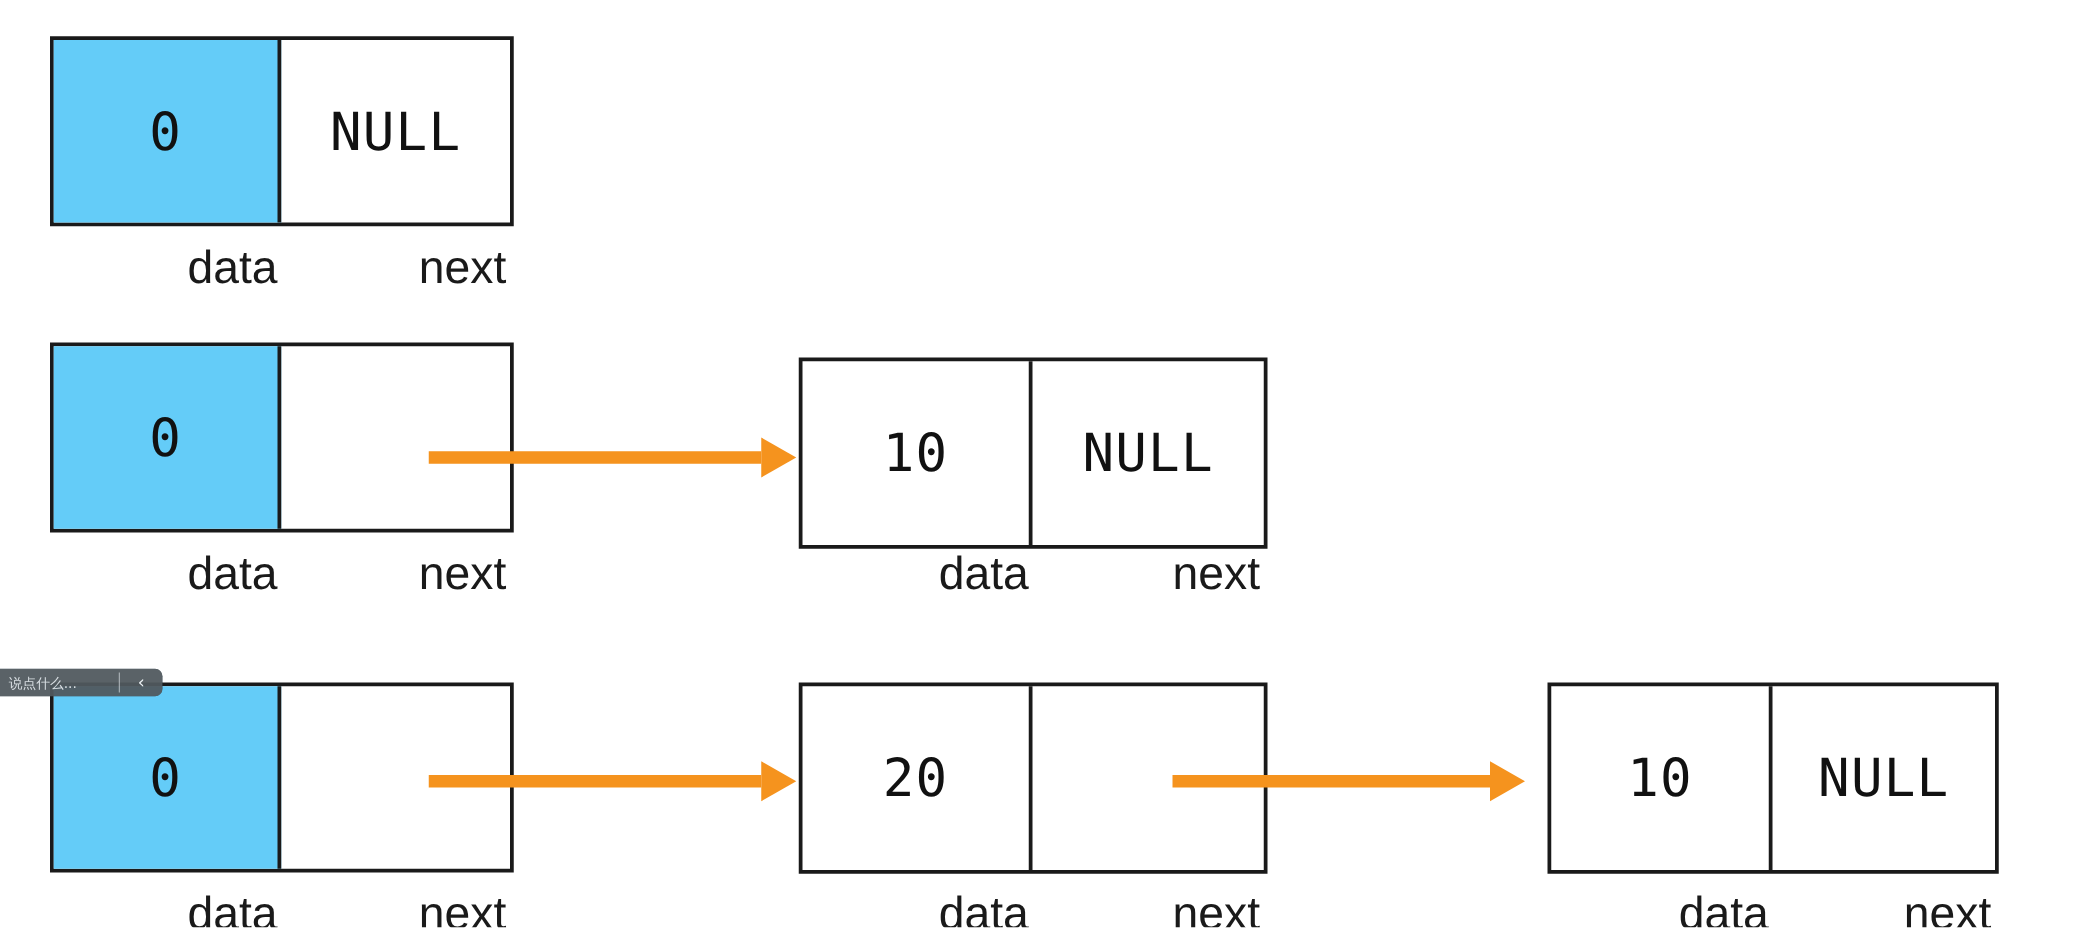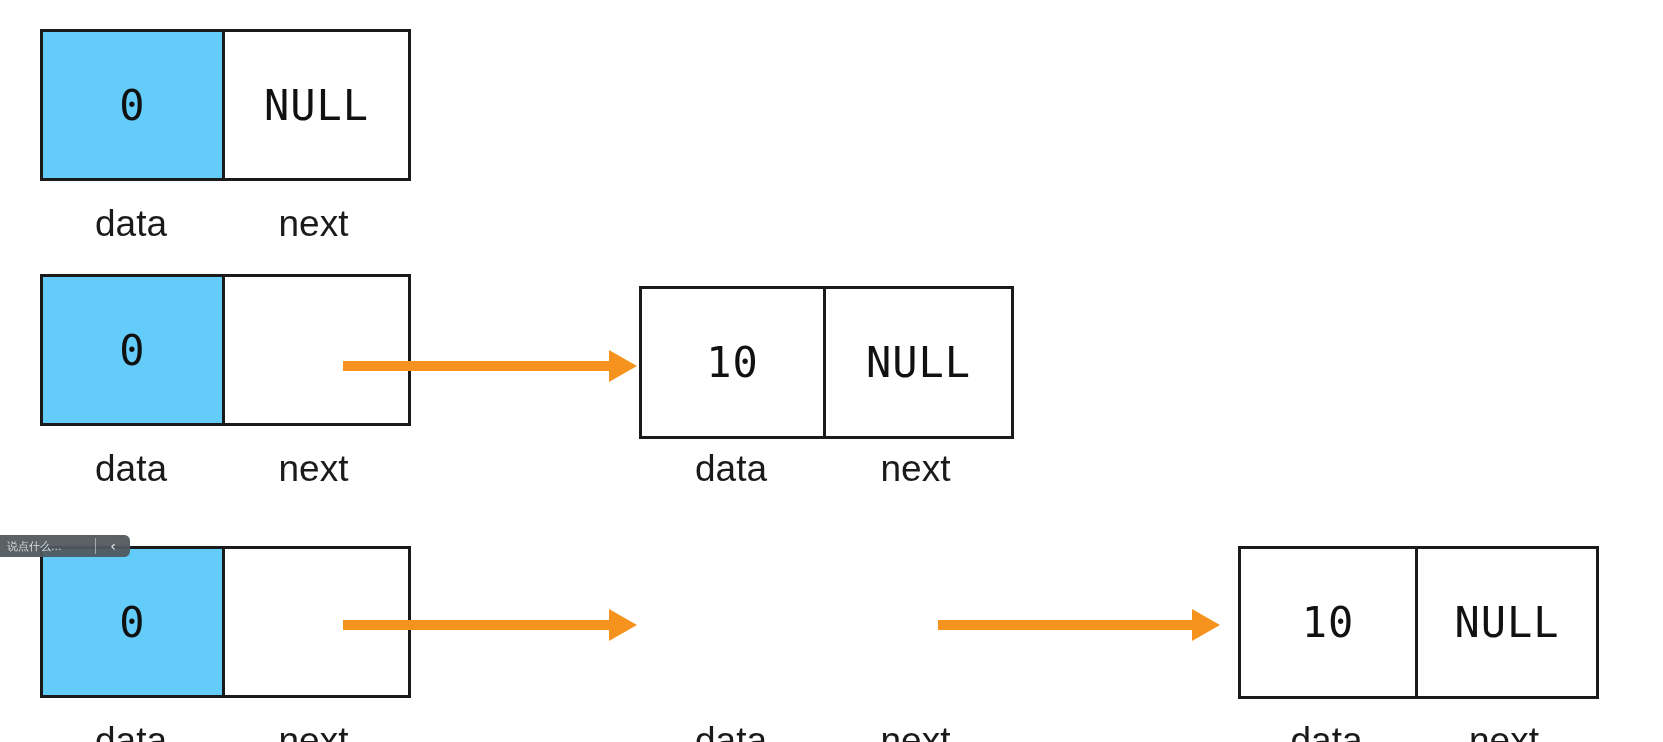--- a/index.html
+++ b/index.html
@@ -46,22 +46,21 @@
   
   .field-labels {
     position: absolute;
     display: flex;
     font-family: "Liberation Sans", sans-serif;
     color: #1a1a1a;
     font-weight: 400;
   }
   .field-labels span {
     display: block;
-    text-align: center;
-    margin-top: 10px;
+    text-align: right;
   }
 
   
   .arrow {
     position: absolute;
     height: 0;
   }
   .arrow .shaft {
     position: absolute;
     left: 0;
@@ -173,20 +172,24 @@
   <div class="field-labels" style="left:40px; top:710px; width:371px; font-size:37px;">
     <span style="width:182px;">data</span>
     <span style="width:183px;">next</span>
   </div>
 
   <div class="arrow" style="left:343px; top:625px; width:294px;">
     <div class="shaft" style="width:266px;"></div>
     <div class="head" style="left:266px;"></div>
   </div>
 
+  <div class="node" style="left:639px; top:546px; width:375px; height:153px;">
+    <div class="cell data-cell" style="width:184px; font-size:42px;">20</div>
+    <div class="cell" style="width:185px; font-size:42px;"></div>
+  </div>
   <div class="field-labels" style="left:639px; top:710px; width:375px; font-size:37px;">
     <span style="width:184px;">data</span>
     <span style="width:185px;">next</span>
   </div>
 
   <div class="arrow" style="left:938px; top:625px; width:282px;">
     <div class="shaft" style="width:254px;"></div>
     <div class="head" style="left:254px;"></div>
   </div>
 

